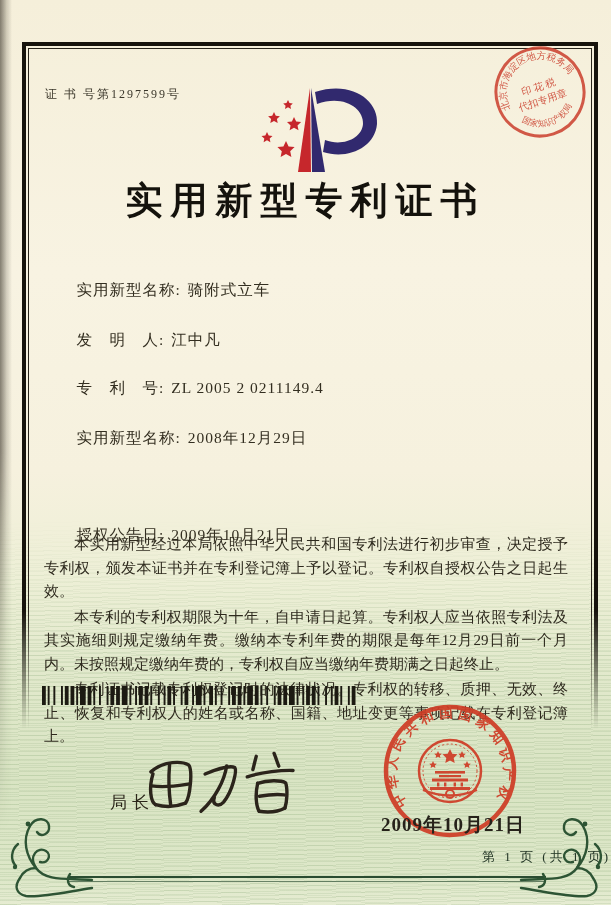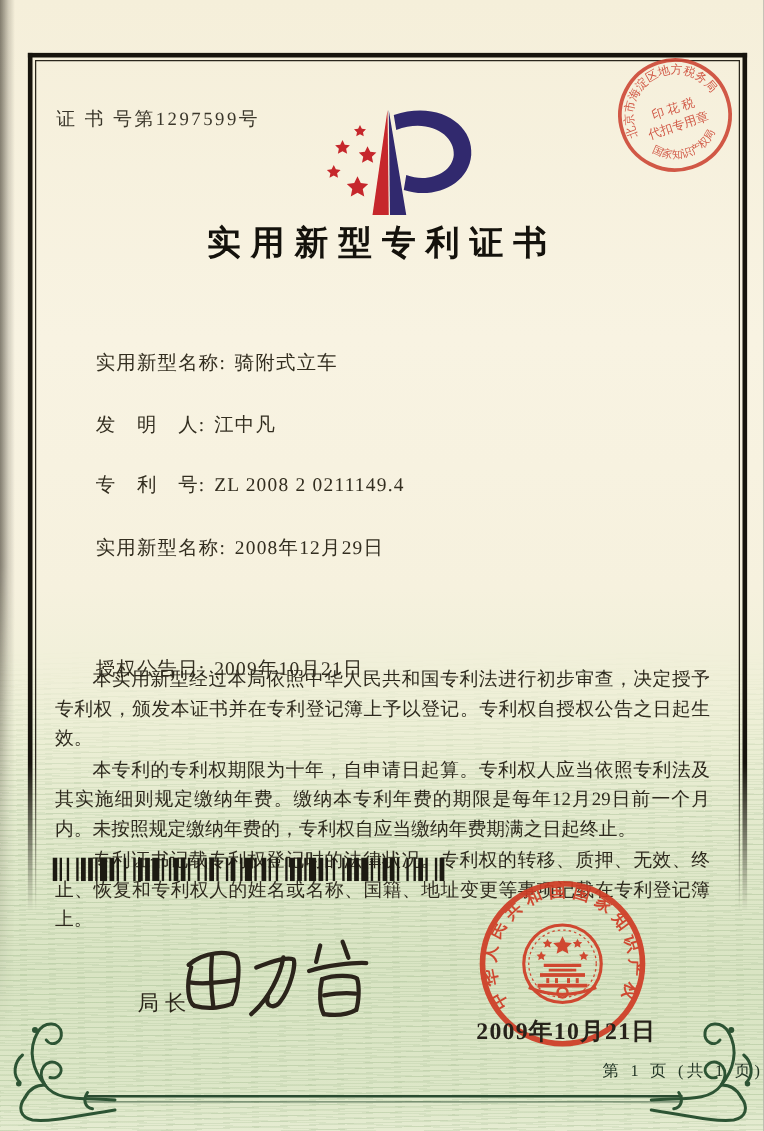--- a/index.html
+++ b/index.html
@@ -27,24 +27,24 @@
   .frame{
     position:absolute;left:22px;top:42px;width:568px;height:690px;
     border-top:4px solid #17140d;border-left:4px solid #17140d;border-right:4px solid #17140d;
     -webkit-mask-image:linear-gradient(180deg,#000 0 82%,transparent 99%);
     mask-image:linear-gradient(180deg,#000 0 82%,transparent 99%);
   }
   .frame-inner{
     position:absolute;left:2px;top:2px;right:2px;bottom:0;
     border-top:1px solid #2a261c;border-left:1px solid #2a261c;border-right:1px solid #2a261c;
   }
-  .cert-no{position:absolute;left:45px;top:86px;font-size:15px;letter-spacing:2px;color:#3a362a;}
+  .cert-no{position:absolute;left:45px;top:86px;font-size:12px;letter-spacing:2px;color:#3a362a;}
   .logo{position:absolute;left:231px;top:80px;}
   .title{position:absolute;left:0;top:176px;width:100%;text-align:center;
-    font-size:27px;font-weight:700;letter-spacing:8px;color:#14120c;}
+    font-size:37px;font-weight:700;letter-spacing:8px;color:#14120c;}
   .field{position:absolute;left:57px;font-size:15.5px;color:#332e20;letter-spacing:1px;white-space:pre;}
   .field .val{margin-left:7px;}
   .paras{position:absolute;left:44px;top:533px;width:524px;font-size:15px;line-height:23.5px;
     color:#2e2a1e;text-align:justify;}
   .paras p{margin:0 0 2px 0;text-indent:2em;}
   .barcode{position:absolute;left:42px;top:686px;}
   .chief{position:absolute;left:110px;top:791px;font-size:17px;letter-spacing:5px;color:#2b261a;}
   .signature{position:absolute;left:138px;top:740px;transform:rotate(-3deg);}
   .sr{position:absolute;width:1px;height:1px;overflow:hidden;clip:rect(0 0 0 0);white-space:nowrap;}
   .tax-seal{position:absolute;left:490px;top:42px;transform:rotate(-18deg);opacity:.88;}
@@ -91,21 +91,21 @@
 
   <div class="title">实用新型专利证书</div>
 
   <div class="field" style="top:262px">
     <span>实用新型名称:</span><span class="val">骑附式立车</span>
   </div>
   <div class="field" style="top:312px">
     <span>发　明　人:</span><span class="val">江中凡</span>
   </div>
   <div class="field" style="top:360px">
-    <span>专　利　号:</span><span class="val">ZL 2008 2 0211149.4</span>
+    <span>专　利　号:</span><span class="val">ZL 2005 2 0211149.4</span>
   </div>
   <div class="field" style="top:410px">
     <span>实用新型名称:</span><span class="val">2008年12月29日</span>
   </div>
   <div class="field" style="top:507px">
     <span>授权公告日:</span><span class="val">2009年10月21日</span>
   </div>
 
   <div class="paras">
     <p>本实用新型经过本局依照中华人民共和国专利法进行初步审查，决定授予专利权，颁发本证书并在专利登记簿上予以登记。专利权自授权公告之日起生效。</p>

